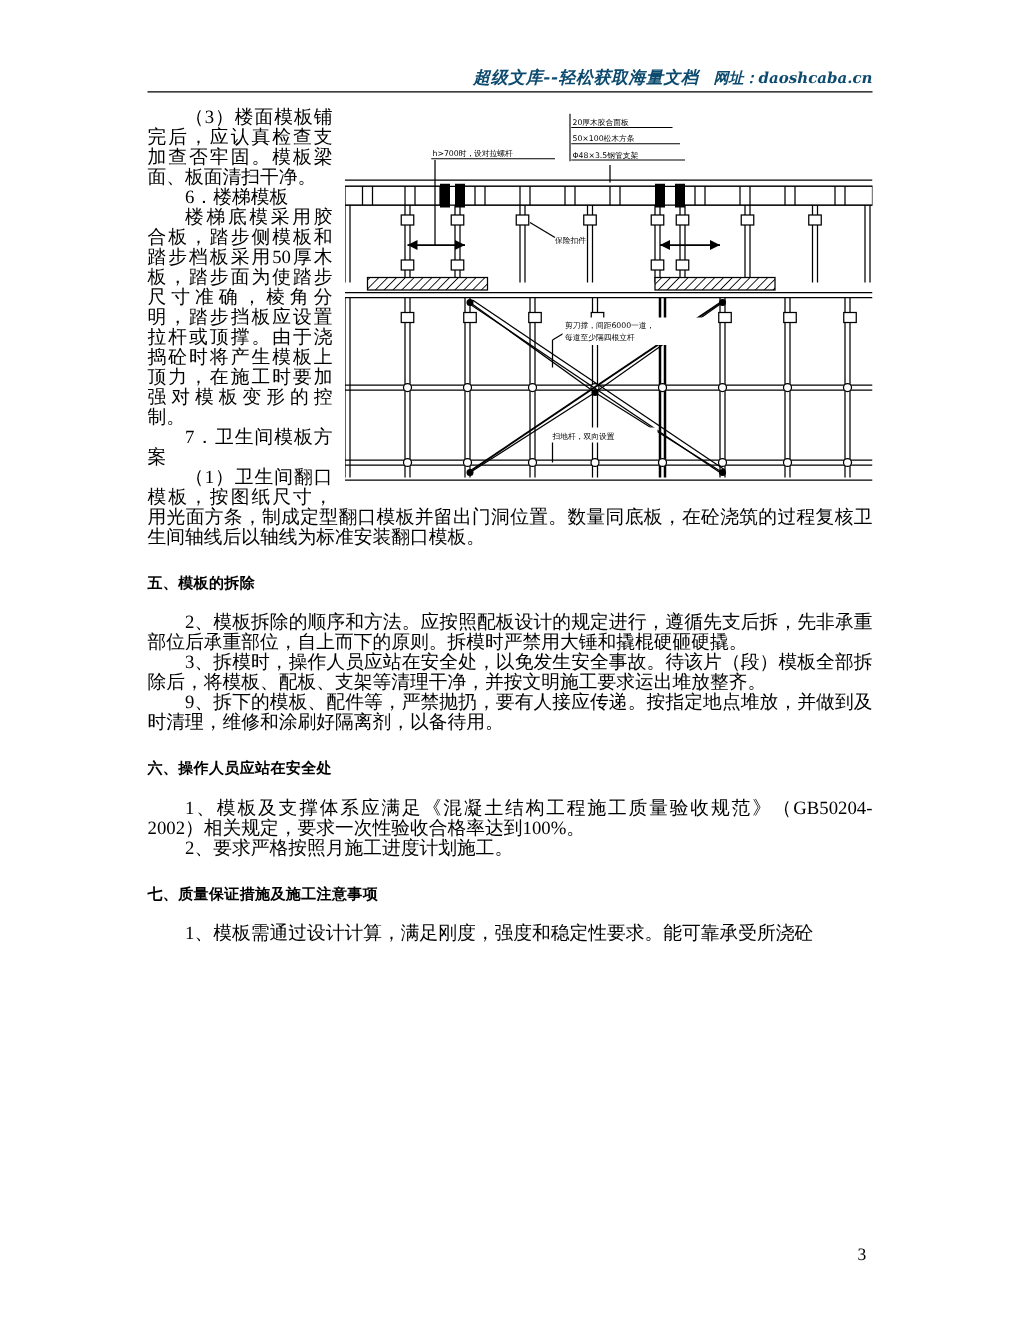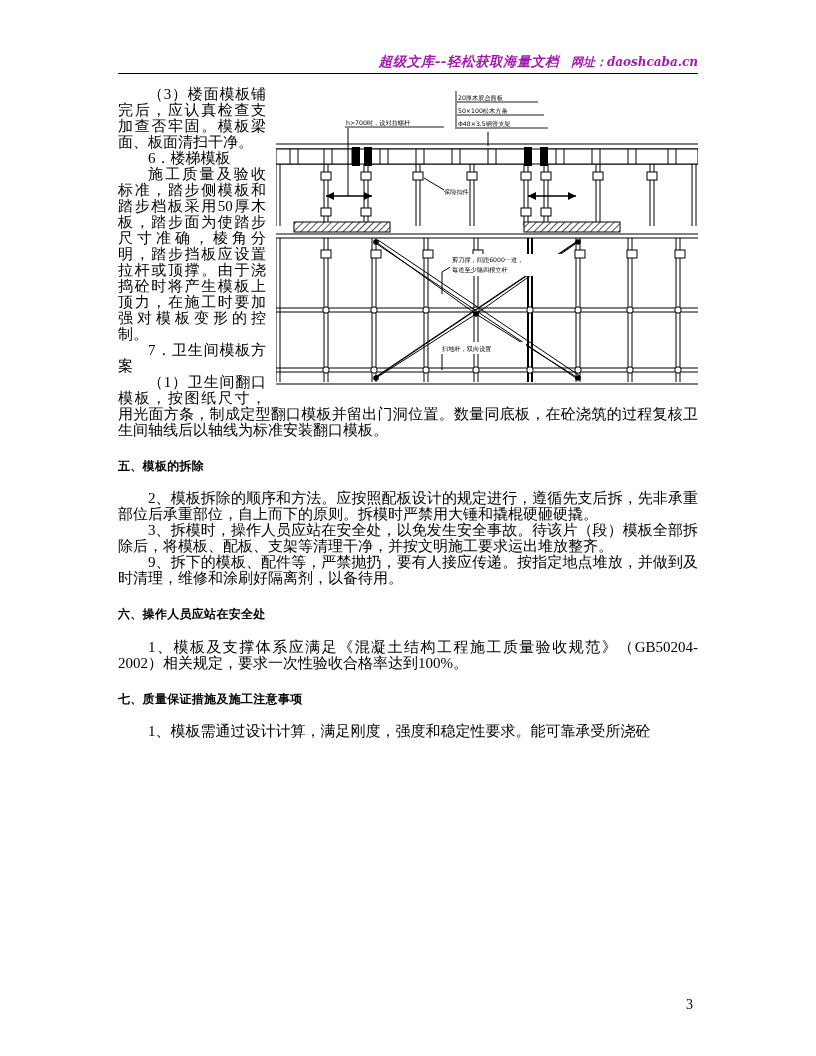--- a/index.html
+++ b/index.html
@@ -37,21 +37,21 @@
   .header-text {
     position: absolute;
     right: 0;
     bottom: 3px;
     font-family: "DejaVu Serif", serif;
     font-style: italic;
     font-weight: bold;
     font-size: 13.5px;
     letter-spacing: 0.5px;
     white-space: nowrap;
-    color: #a21caf;
+    color: #0c4a6e;
   }
   .header-url {
     font-family: "DejaVu Serif", serif;
     font-style: italic;
     font-size: 12px;
     letter-spacing: 0px;
     margin-left: 12px;
   }
   
   .content {
@@ -336,40 +336,41 @@
               <rect x="164" y="256" width="86" height="12" fill="#fff" stroke="none"></rect>
               <text x="166" y="265">扫地杆，双向设置</text>
             </g>
           </svg>
         </div>
       </div>
 
       <div class="left-col">
         <p class="indent">（3）楼面模板铺完后，应认真检查支加查否牢固。模板梁面、板面清扫干净。</p>
         <p class="indent">6．楼梯模板</p>
-        <p class="indent">施工质量及验收标准，踏步侧模板和踏步档板采用50厚木板，踏步面为使踏步尺寸准确，棱角分明，踏步挡板应设置拉杆或顶撑。由于浇捣砼时将产生模板上顶力，在施工时要加强对模板变形的控制。</p>
+        <p class="indent">楼梯底模采用胶合板，踏步侧模板和踏步档板采用50厚木板，踏步面为使踏步尺寸准确，棱角分明，踏步挡板应设置拉杆或顶撑。由于浇捣砼时将产生模板上顶力，在施工时要加强对模板变形的控制。</p>
       </div>
     </div>
 
     <p class="indent">7．卫生间模板方案</p>
     <p class="indent">（1）卫生间翻口模板，按图纸尺寸，用光面方条，制成定型翻口模板并留出门洞位置。数量同底板，在砼浇筑的过程复核卫生间轴线后以轴线为标准安装翻口模板。</p>
 
     <div class="spacer-md"></div>
 
     <p class="h-sec">五、模板的拆除</p>
     <div class="spacer-sm"></div>
     <p class="indent">2、模板拆除的顺序和方法。应按照配板设计的规定进行，遵循先支后拆，先非承重部位后承重部位，自上而下的原则。拆模时严禁用大锤和撬棍硬砸硬撬。</p>
     <p class="indent">3、拆模时，操作人员应站在安全处，以免发生安全事故。待该片（段）模板全部拆除后，将模板、配板、支架等清理干净，并按文明施工要求运出堆放整齐。</p>
     <p class="indent">9、拆下的模板、配件等，严禁抛扔，要有人接应传递。按指定地点堆放，并做到及时清理，维修和涂刷好隔离剂，以备待用。</p>
 
     <div class="spacer-md"></div>
 
     <p class="h-sec">六、操作人员应站在安全处</p>
     <div class="spacer-sm"></div>
     <p class="indent">1、模板及支撑体系应满足《混凝土结构工程施工质量验收规范》（GB50204-2002）相关规定，要求一次性验收合格率达到100%。</p>
+    <p class="indent">2、要求严格按照月施工进度计划施工。</p>
 
     <div class="spacer-md"></div>
 
     <p class="h-sec">七、质量保证措施及施工注意事项</p>
     <div class="spacer-sm"></div>
     <p class="indent">1、模板需通过设计计算，满足刚度，强度和稳定性要求。能可靠承受所浇砼</p>
   </div>
 
   <div class="page-number">3</div>
 </div>

